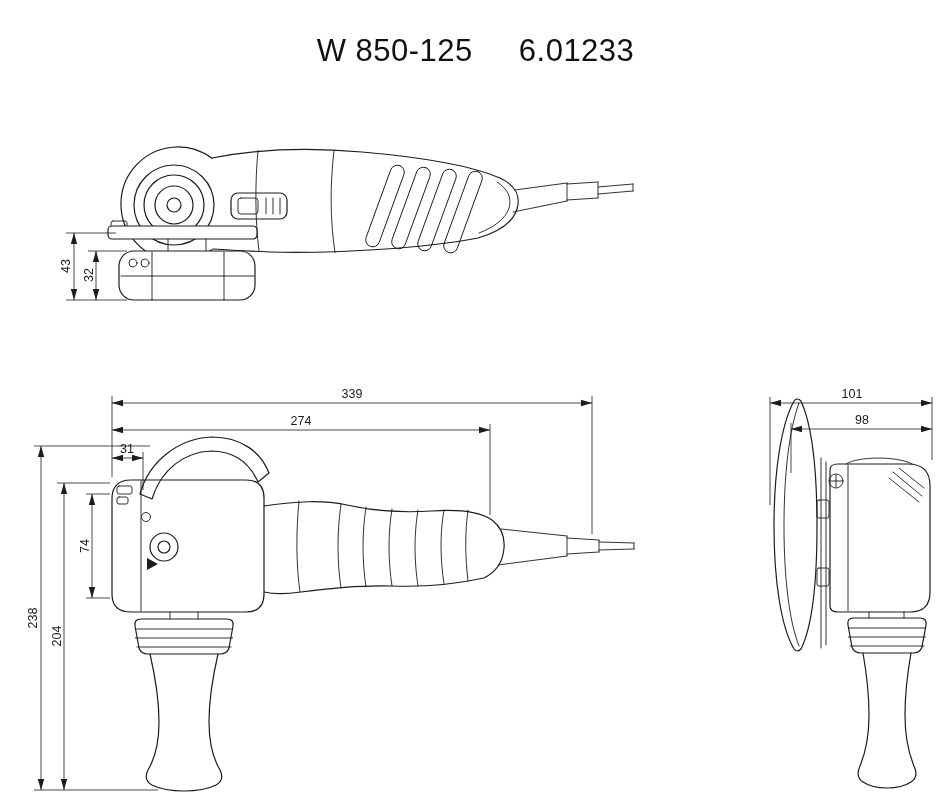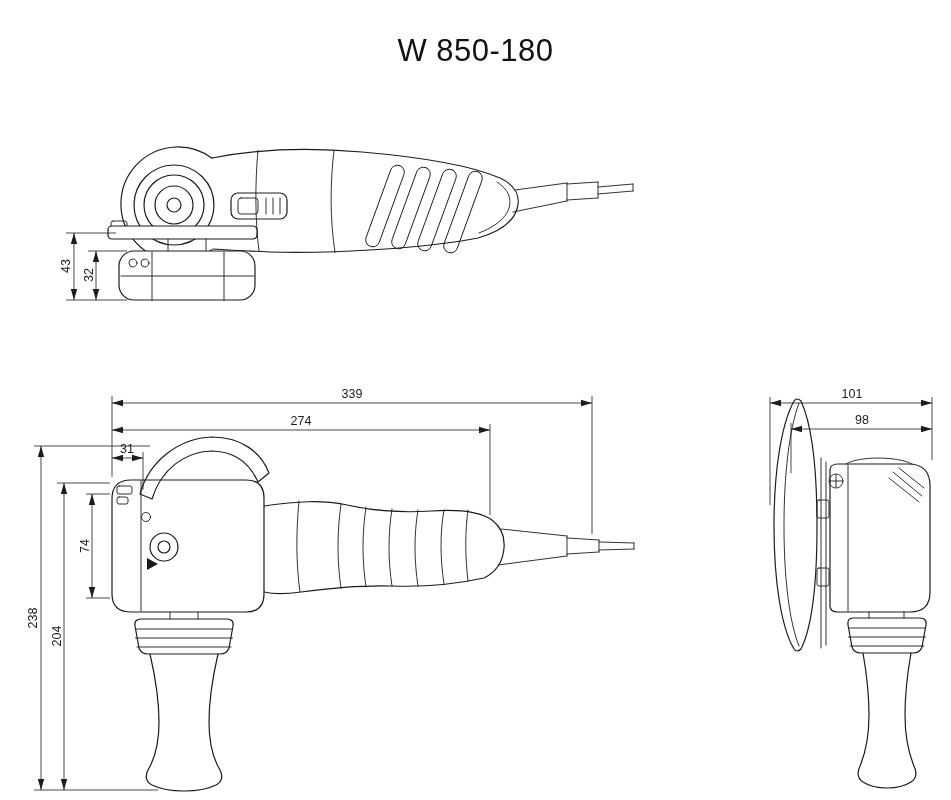--- a/index.html
+++ b/index.html
@@ -33,21 +33,22 @@
     font-family: "Liberation Sans", sans-serif;
     font-size: 12.5px;
     fill: #1c1c1c;
     stroke: none;
   }
 </style>
 </head>
 <body>
 
 <div class="title-row">
-  <span>W 850-180</span>
+  <span>W 850-125</span>
+  <span>6.01233</span>
 </div>
 
 <svg class="drawing" width="951" height="800" viewBox="0 0 951 800" xmlns="http://www.w3.org/2000/svg">
   <defs>
     <marker id="dimarrow" markerUnits="userSpaceOnUse" markerWidth="12" markerHeight="8" refX="11.5" refY="4" orient="auto-start-reverse">
       <path d="M0.5,0.8 L11.5,4 L0.5,7.2 Z" fill="#1c1c1c"></path>
     </marker>
   </defs>
 
   <g class="outline">

